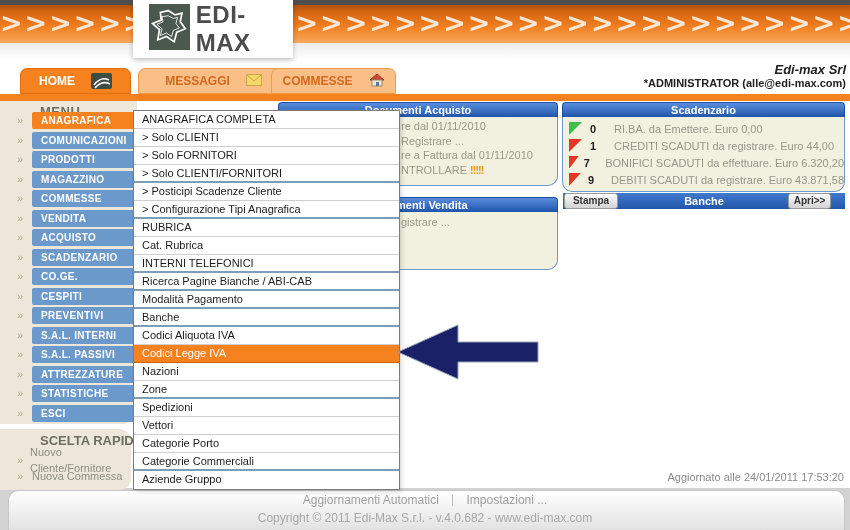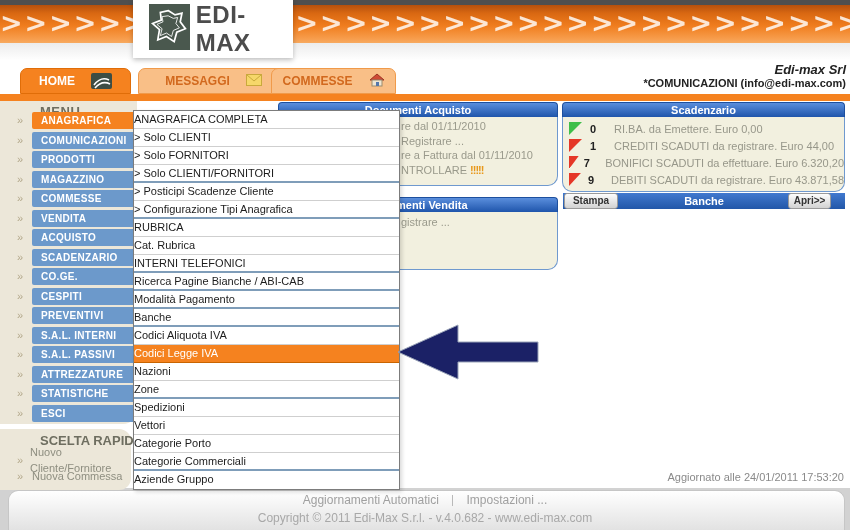--- a/index.html
+++ b/index.html
@@ -73,21 +73,21 @@
     text-align:center; line-height:16px; }
   .mini-btn { position:absolute; top:193px; height:16px; z-index:6; background:linear-gradient(#fdfdfd, #d2d2d2);
     border:1px solid #9a9a9a; border-radius:3px; font-size:10px; font-weight:bold; color:#333;
     text-align:center; line-height:14px; cursor:pointer; }
   .btn-stampa { left:564px; width:54px; }
   .btn-apri { left:788px; width:43px; }
 
   
   .dropdown { position:absolute; left:133px; top:110px; width:267px; z-index:20; background:#ffffff;
     border:1px solid #7c7c7c; box-shadow:2px 2px 4px rgba(0,0,0,0.15); }
-  .dd-item { height:18px; line-height:17px; font-size:11px; color:#1c1c1c; 
+  .dd-item { height:18px; line-height:17px; font-size:11px; color:#1c1c1c; padding-left:8px;
     border-bottom:1px solid #cfcfcf; white-space:nowrap; cursor:pointer; }
   .dd-item.sep-group { border-bottom:2px solid #7f9db9; }
   .dd-item.sep-none { border-bottom:none; }
   .dd-item.active { background:#f5821f; color:#ffffff; border-bottom:1px solid #c96400; }
 
   
   .big-arrow { position:absolute; left:394px; top:318px; z-index:30; }
 
   
   .status-line { position:absolute; right:6px; top:471px; font-size:11px; color:#8a8a8a; z-index:6; }
@@ -115,21 +115,21 @@
       <svg width="38" height="40" viewBox="0 0 44 46">
         <polygon points="21,4 29,9 37,7 35,17 41,25 31,29 28,40 19,34 9,38 11,26 3,19 13,15 12,6" fill="none" stroke="#ffffff" stroke-width="2"></polygon>
         <polygon points="21,10 27,13 32,12 30,19 34,24 27,27 25,34 19,30 12,33 14,25 8,20 15,17 14,11" fill="none" stroke="#ffffff" stroke-width="1"></polygon>
       </svg>
     </div>
     <div class="logo-text">EDI-MAX</div>
   </div>
 
   <div class="company-block">
     <div class="company-name">Edi-max Srl</div>
-    <div class="company-user">*COMUNICAZIONI (info@edi-max.com)</div>
+    <div class="company-user">*ADMINISTRATOR (alle@edi-max.com)</div>
   </div>
 
   <div class="tab tab-active tab-home">
     <span>HOME</span>
     <span class="home-ico">
       <svg width="21" height="16" viewBox="0 0 21 16">
         <path d="M3,12 Q10,3 18,7" fill="none" stroke="#ffffff" stroke-width="1.6"></path>
         <path d="M4,15 Q11,7 19,11" fill="none" stroke="#ffffff" stroke-width="1.6"></path>
       </svg>
     </span>

